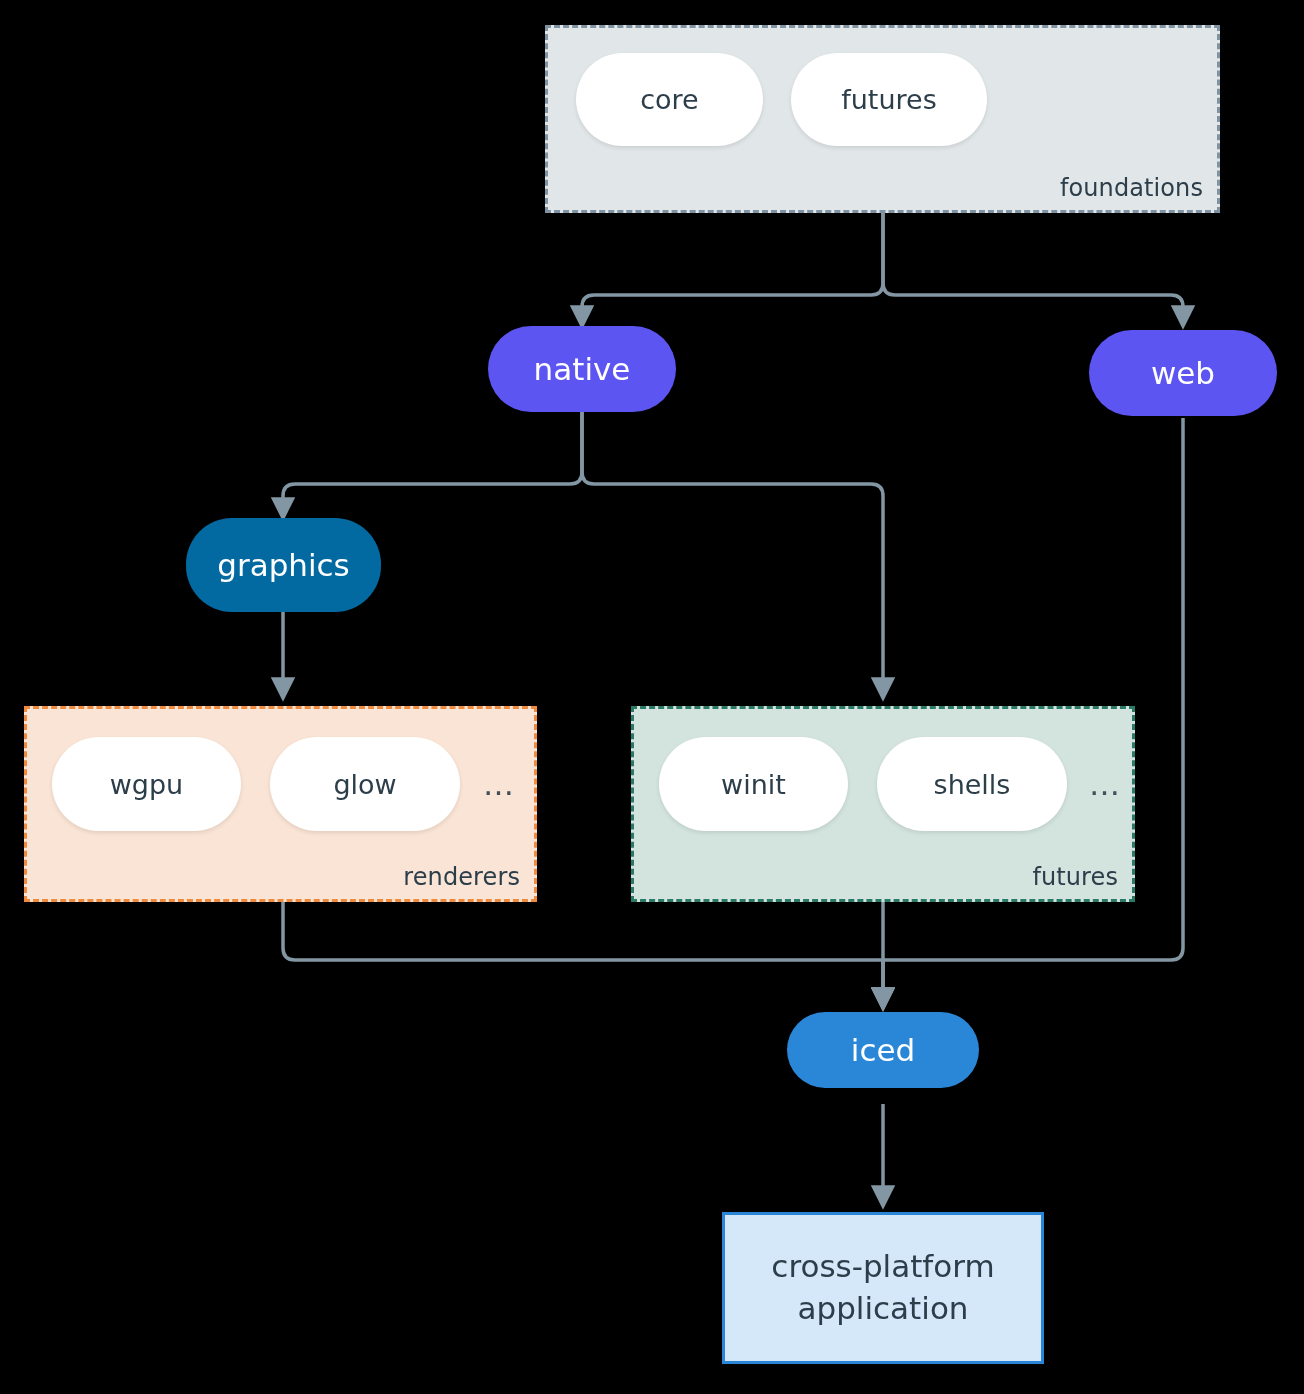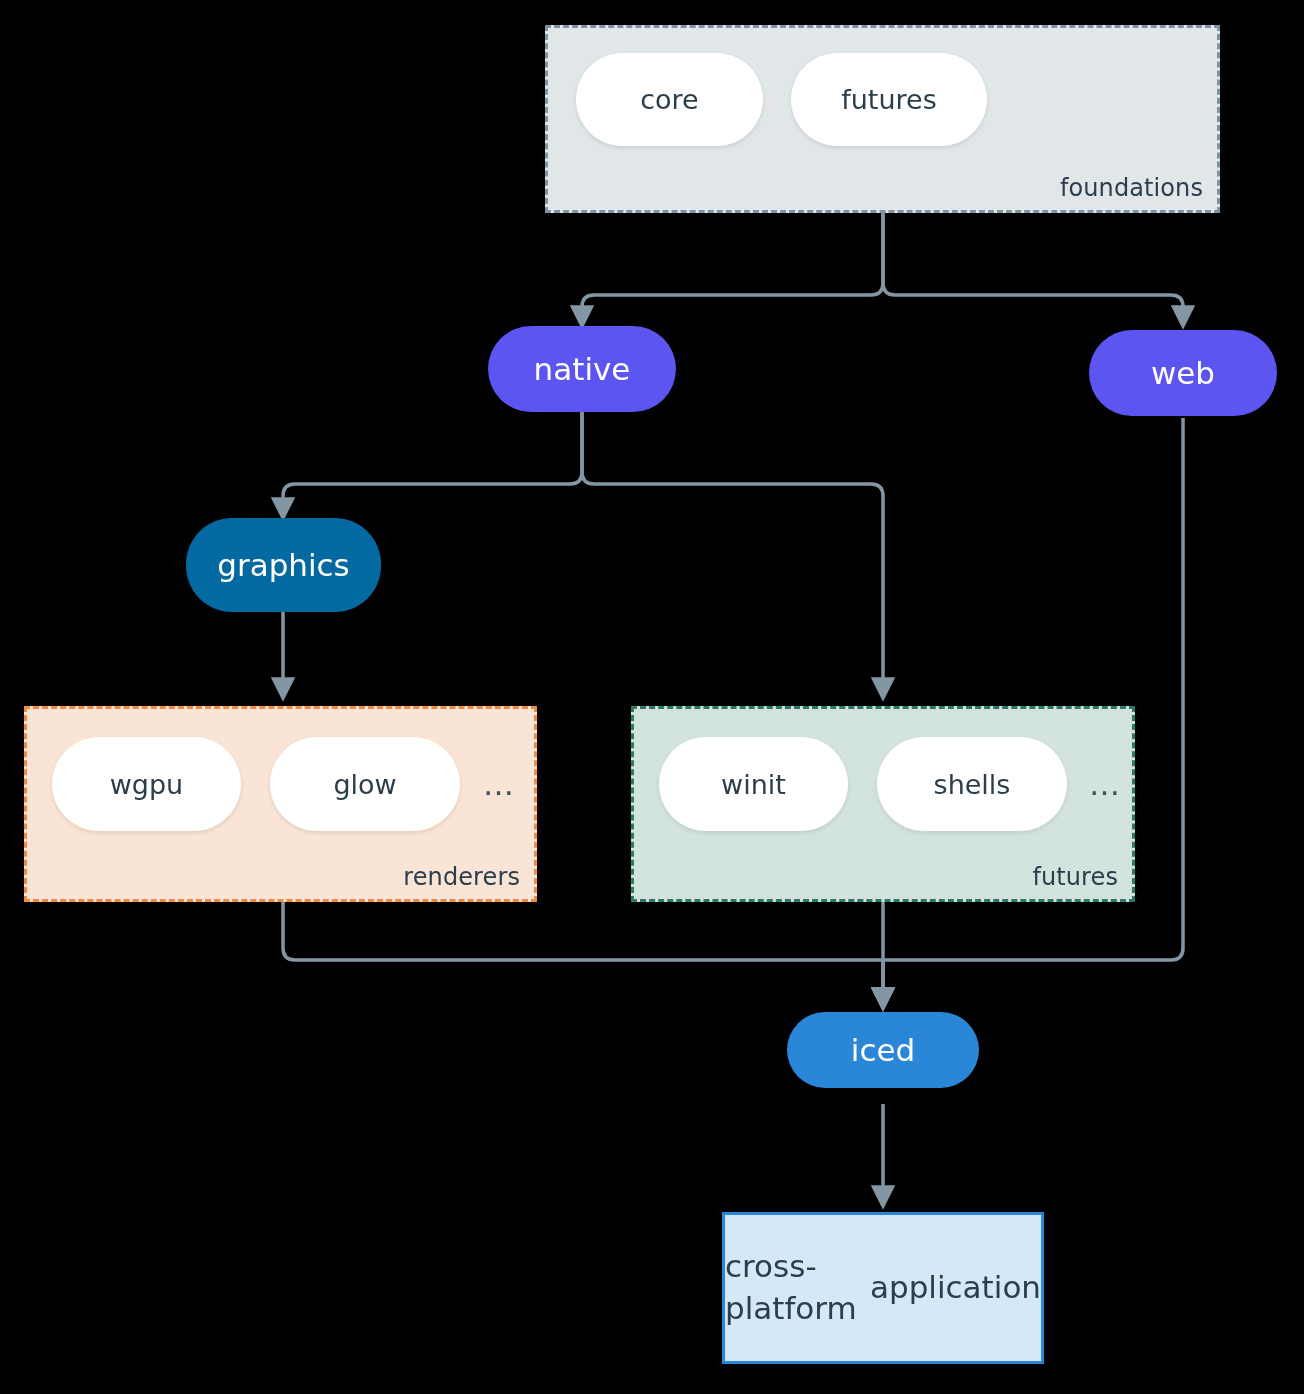--- a/index.html
+++ b/index.html
@@ -68,21 +68,21 @@
     align-items: center;
     justify-content: center;
     font-size: 31px;
     color: #ffffff;
     white-space: nowrap;
   }
   .node-rect {
     position: absolute;
     box-sizing: border-box;
     display: flex;
-    flex-direction: row;
+    flex-direction: column;
     align-items: center;
     justify-content: center;
     font-size: 31px;
     line-height: 1.35;
     color: #2c3e4a;
     border-width: 3px;
     border-style: solid;
   }
   #foundations-group {
     left: 545px; top: 25px; width: 675px; height: 188px;

